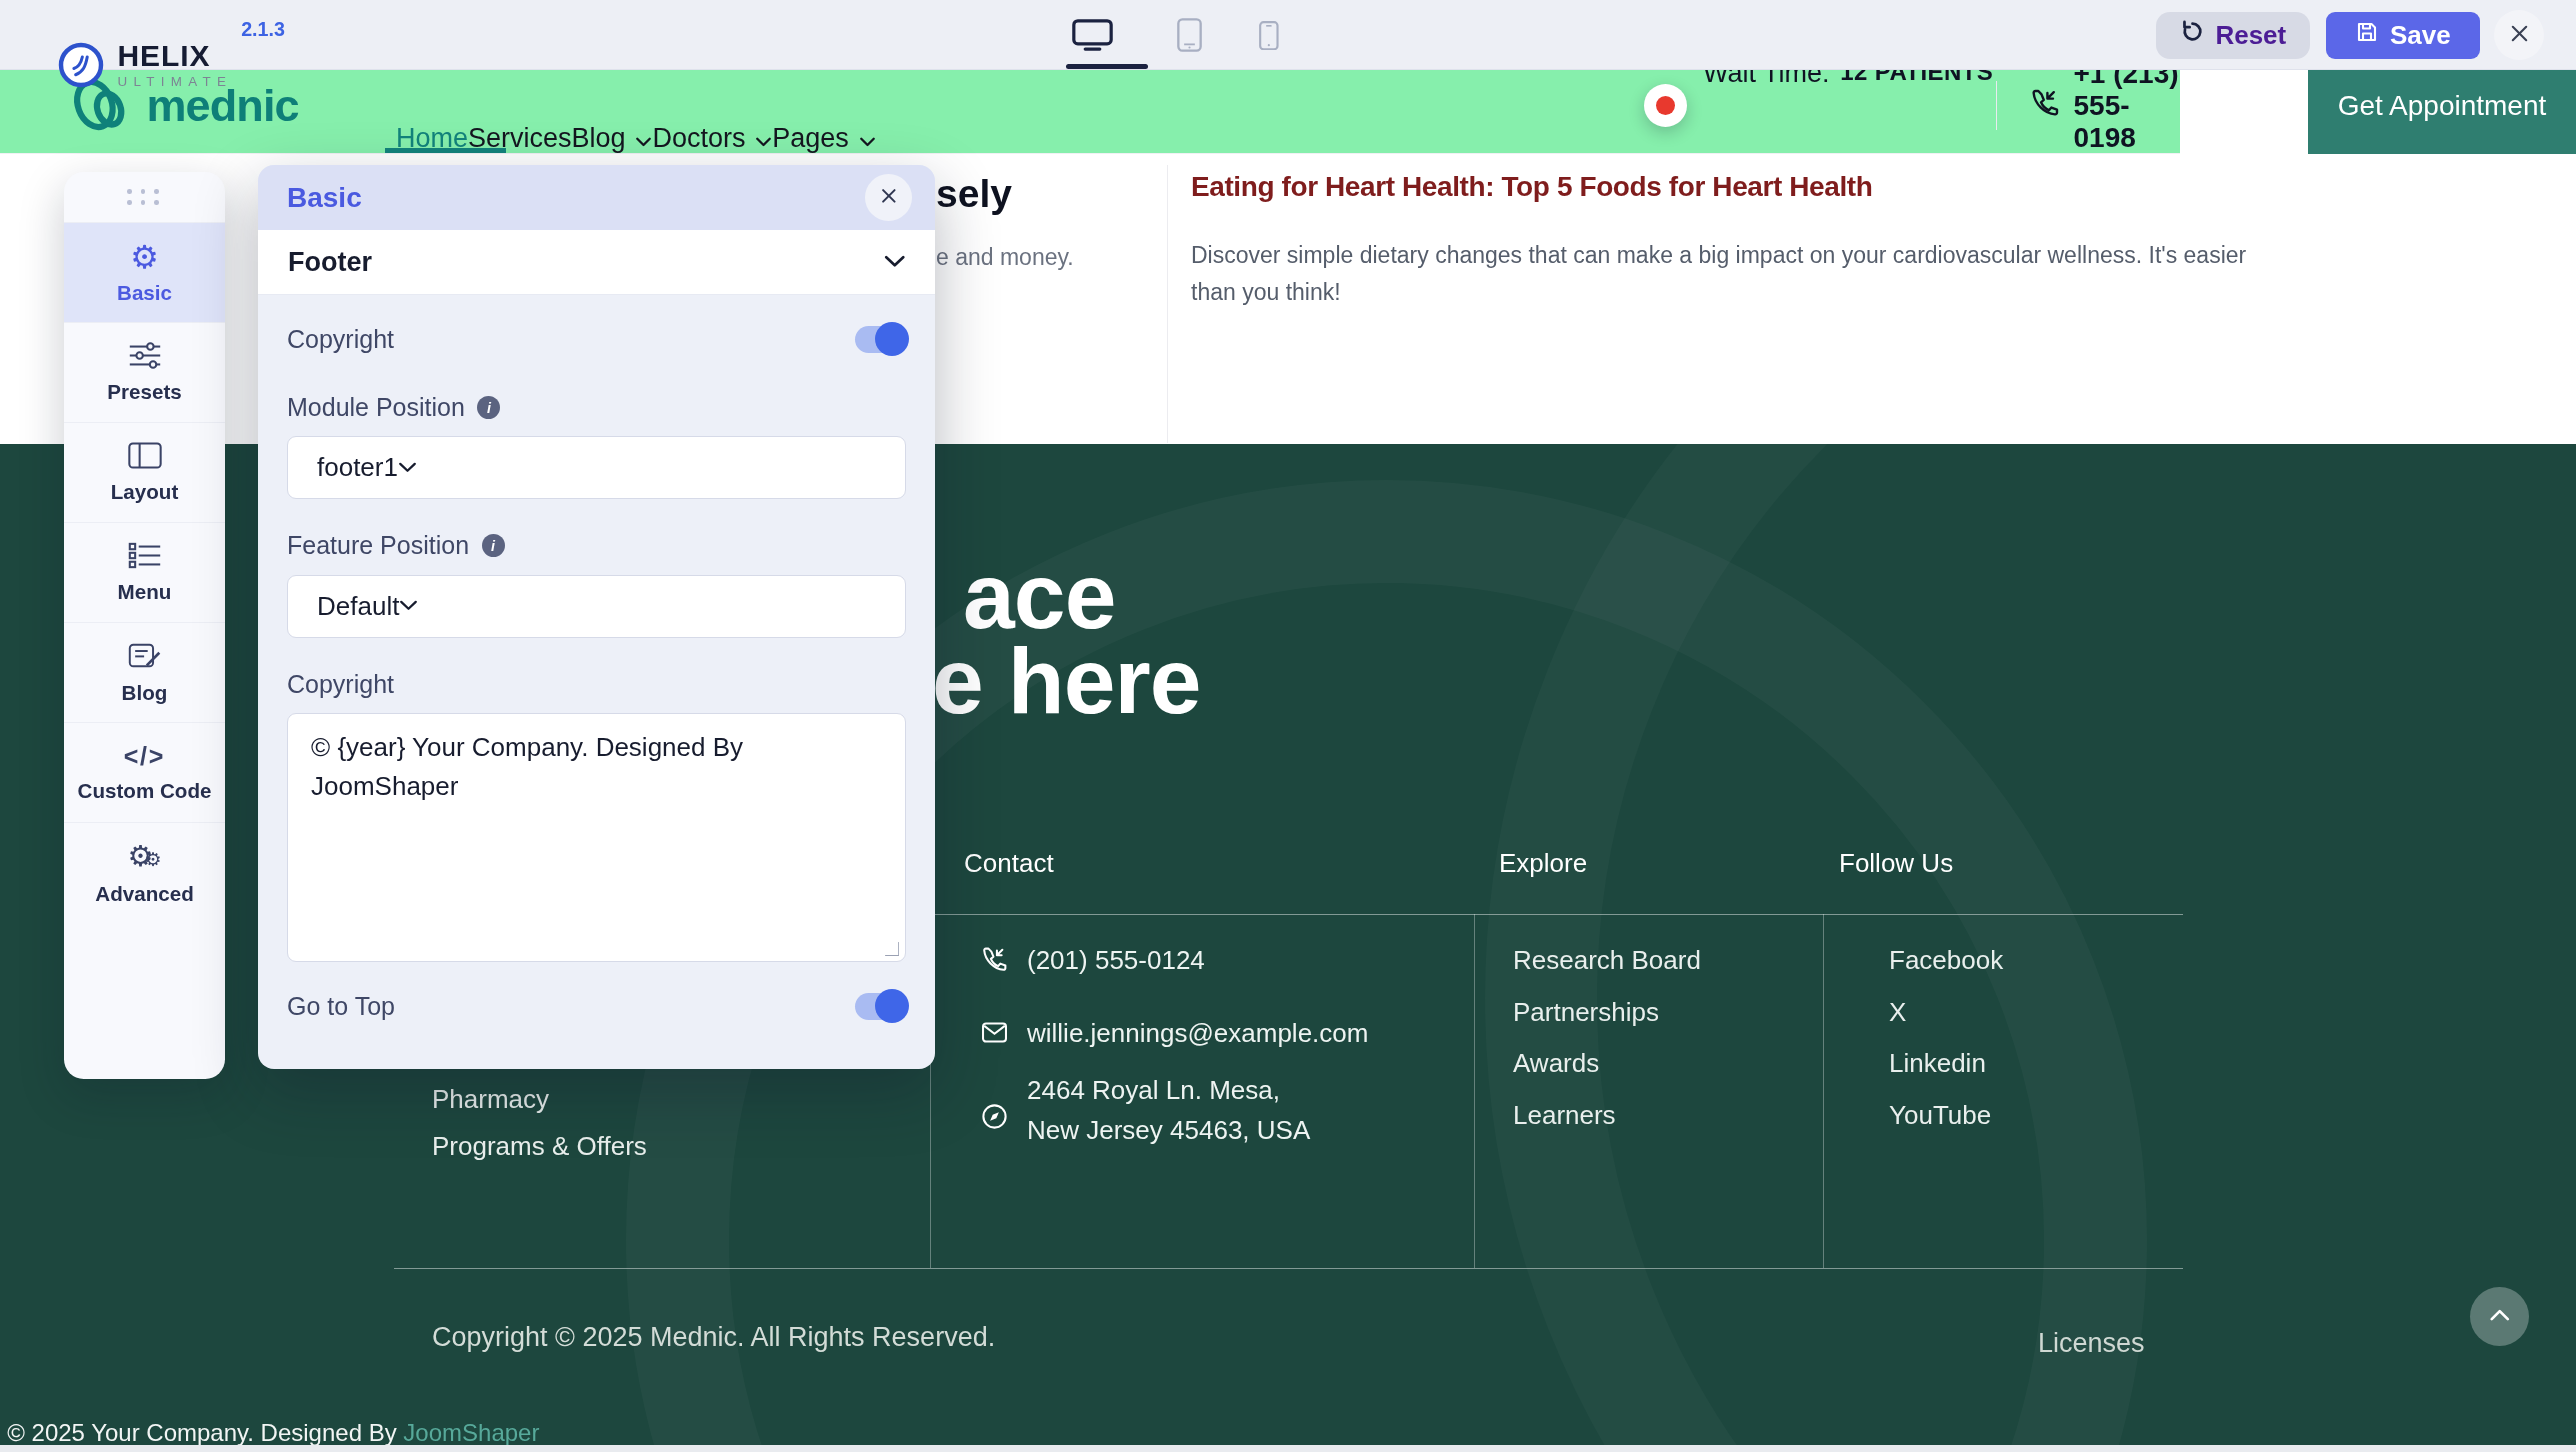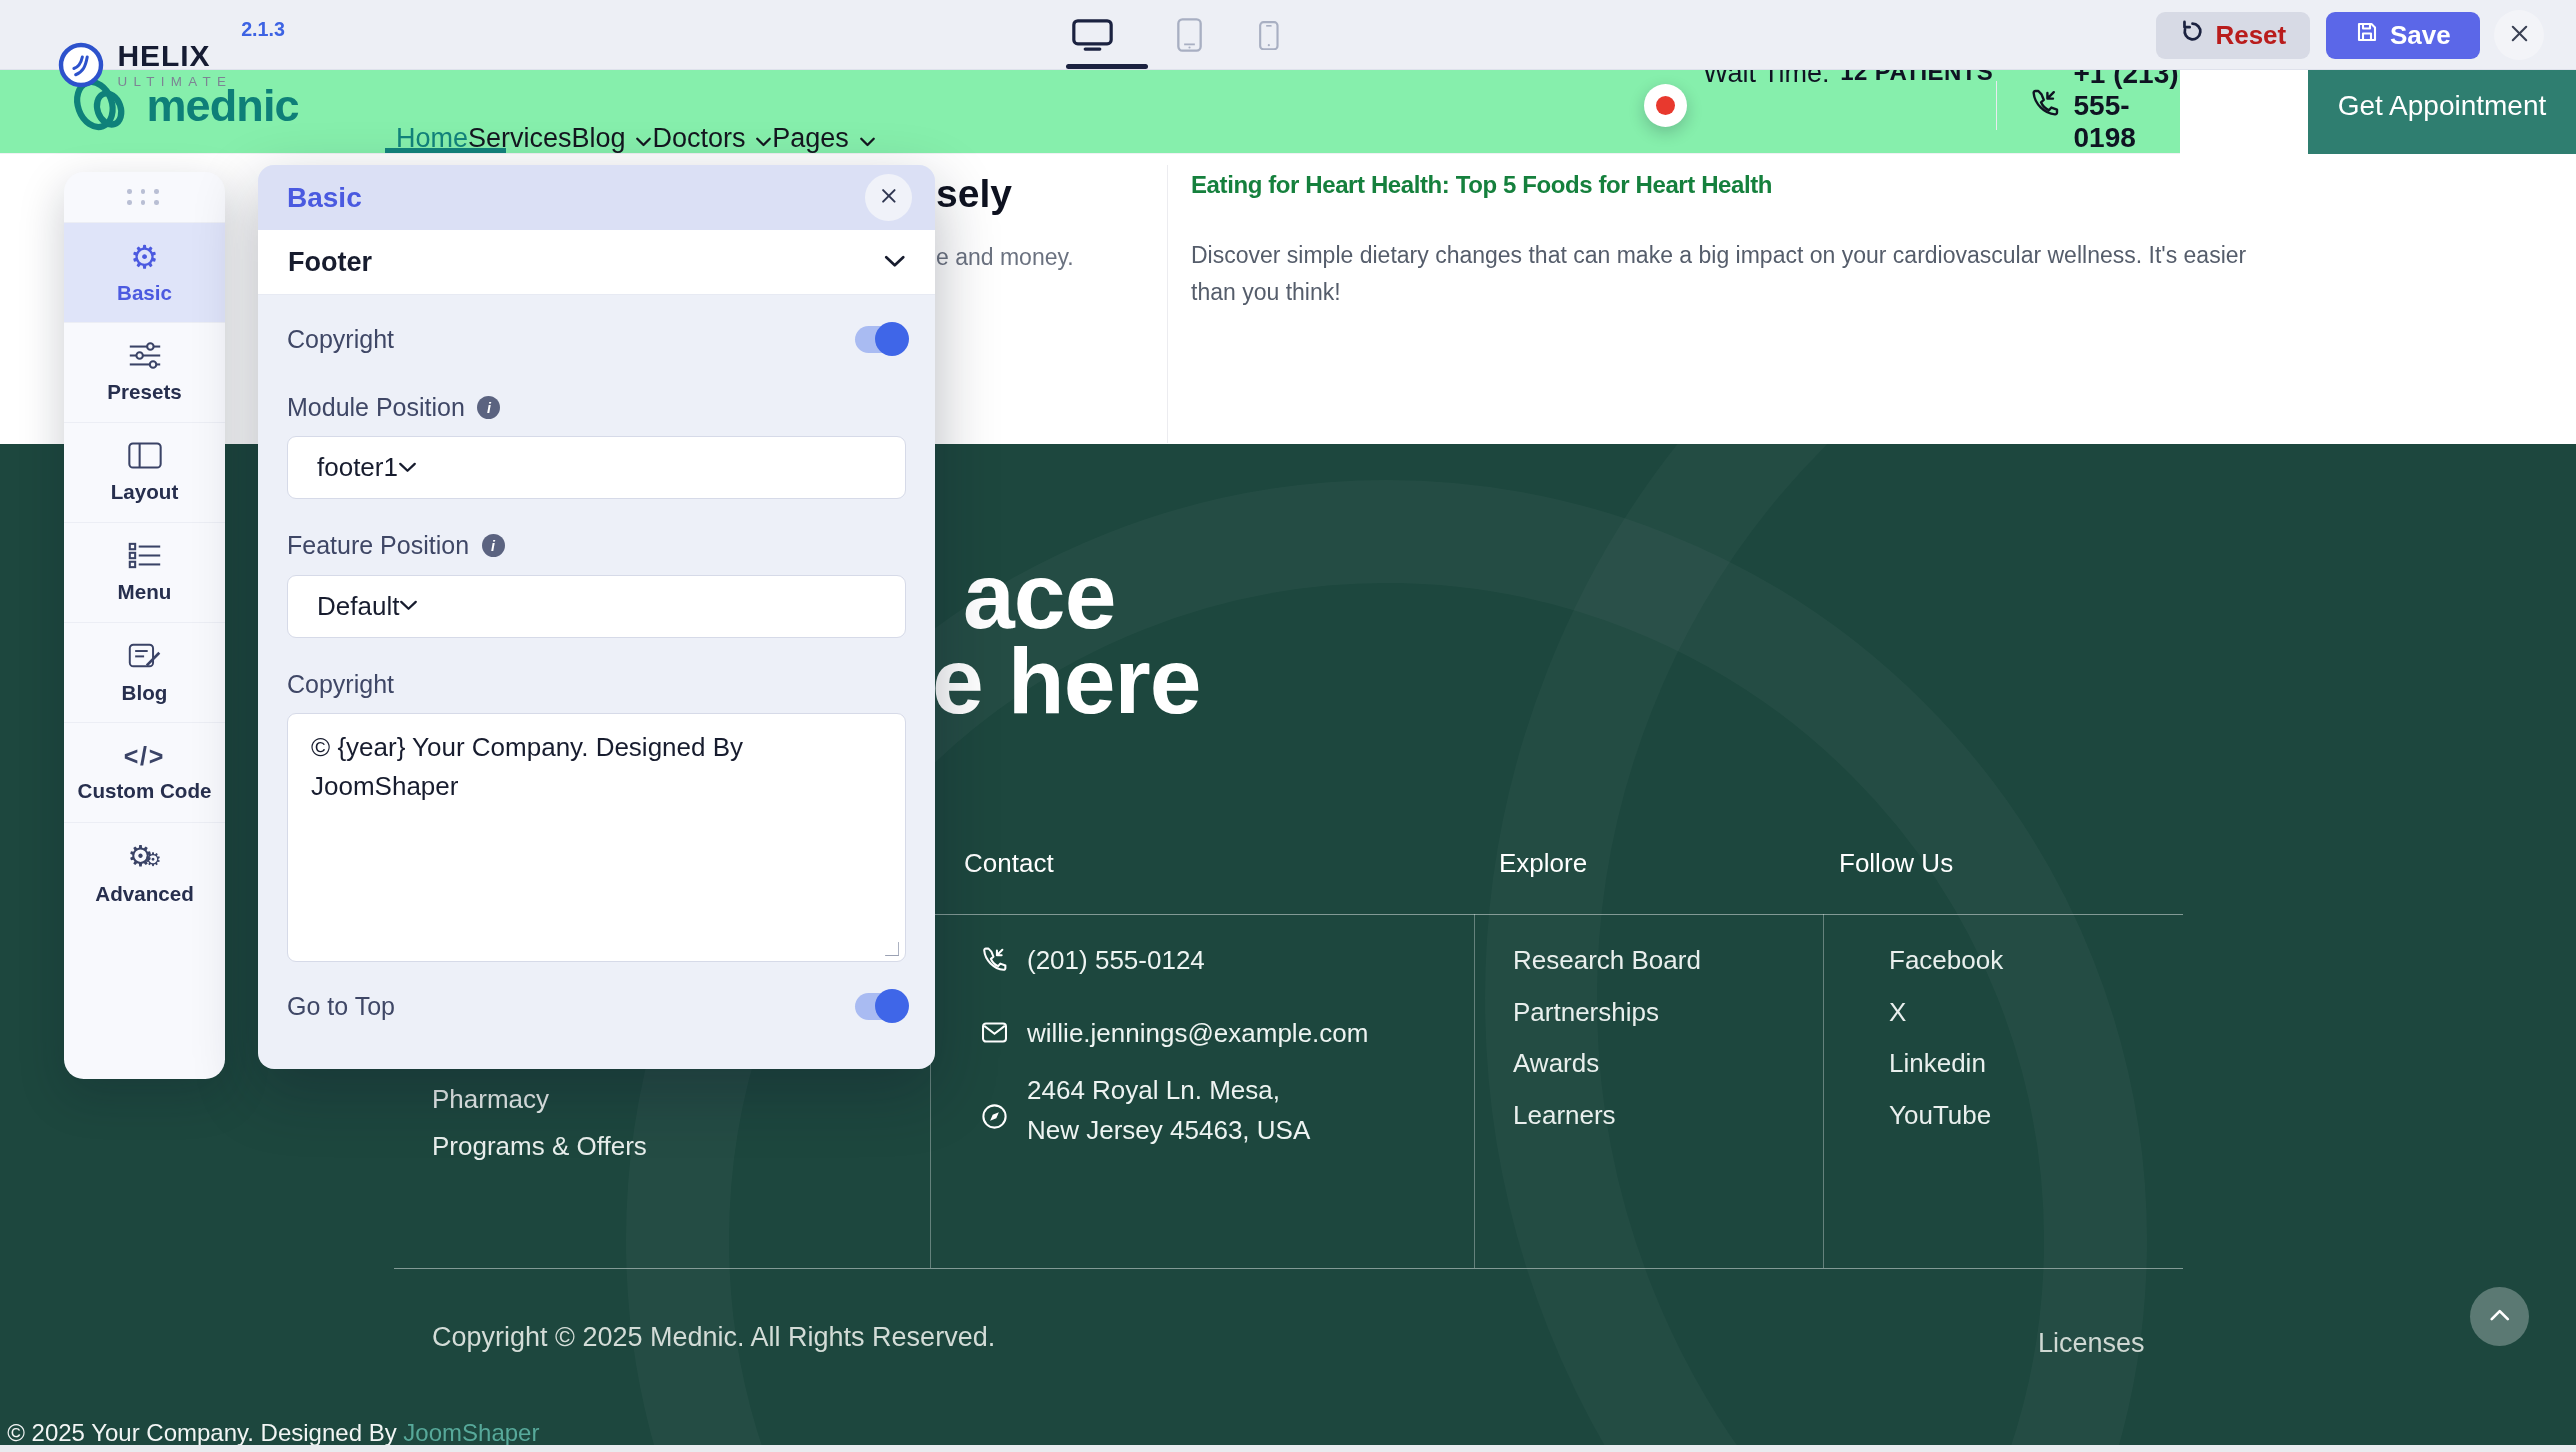--- a/index.html
+++ b/index.html
@@ -9,21 +9,21 @@
 
   
   .topbar { position:absolute; inset:0 0 auto 0; height:70px; background:#edeff5; border-bottom:0.9px solid #dfe2ec; z-index:90; }
   .brand { position:absolute; left:57px; top:1px; display:flex; align-items:flex-start;margin-top:40px; }
   .brand-text { margin-left:12.5px; line-height:1; }
   .brand-name { font-size:30px; font-weight:800; color:#161c33; letter-spacing:0.9px; }
   .brand-sub { font-size:13.4px; letter-spacing:6.3px; color:#7d8494; margin-top:3.6px; }
   .brand-ver { font-size:19.7px; font-weight:700; color:#3d63e3; margin-left:9px; margin-top:-23px; }
   .device-underline { position:absolute; left:1066px; top:64px; width:82px; height:5.4px; background:#1b2240; border-radius:2.7px; }
   .tb-btn { height:47px; border-radius:9px; display:flex; align-items:center; justify-content:center; gap:10.7px; font-size:26px; font-weight:700; cursor:pointer; }
-  .tb-reset { position:absolute; left:2156px; top:11.6px; width:154px; background:#d7dae5; color:#b91c1c; }
+  .tb-reset { position:absolute; left:2156px; top:11.6px; width:154px; background:#d7dae5; color:#4c1d95;border-radius:14px; }
   .tb-save { position:absolute; left:2326px; top:11.6px; width:154px; background:#5b67e8; color:#fff; }
   .tb-close { position:absolute; left:2494px; top:9.8px; width:50px; height:50px; border-radius:50%; background:#f3f4f8; display:flex; align-items:center; justify-content:center; }
 
   
   .site-header { position:absolute; top:58px; left:0; width:2180px; height:96px; background:#86efac; border-bottom:0.9px solid #f0f1f4; z-index:40; }
   .logo { position:absolute; left:70px; top:0; height:96px; display:flex; align-items:center; gap:12.5px; }
   .logo-text { font-size:45px; font-weight:600; color:#0e7f78; letter-spacing:-0.9px; }
   .nav { position:absolute; left:396px; top:0; height:96px; display:flex; align-items:flex-end; }
   .nav-item { display:flex; align-items:center; gap:9.8px; font-size:27px; font-weight:500; color:#14161f; cursor:pointer; }
   .nav-item.active { color:#12837b; }
@@ -34,21 +34,21 @@
   .wait-text b { font-size:24px; font-weight:800; letter-spacing:0.4px; }
   .hdr-div { position:absolute; top:23px; width:0.9px; height:49px; background:#e9ebf0; }
   .phone-box { position:absolute; left:2029px; top:0; height:96px; display:flex; align-items:center; gap:12.5px; font-size:28px; font-weight:600; color:#0f1322; cursor:pointer; }
   .cta { position:absolute; left:2308px; top:0; width:268px; height:96px; background:#2f7e70; color:#fff; font-size:28px; font-weight:500; display:flex; align-items:center; justify-content:center; cursor:pointer; }
 
   
   .content { position:absolute; top:165px; left:0; width:2576px; height:278px; background:#fff; z-index:10; }
   .content-vdiv { position:absolute; left:1167px; top:0; width:0.9px; height:278px; background:#ececf0; }
   .frag-title { position:absolute; left:936px; top:7.2px; font-size:39px; font-weight:800; color:#0e1220; }
   .frag-text { position:absolute; left:936px; top:79px; font-size:23px; color:#6b7280; }
-  .article-title { position:absolute; left:1191px; top:6.3px; font-size:24px; font-weight:800; color:#15803d; letter-spacing:-0.4px; white-space:nowrap; }
+  .article-title { position:absolute; left:1191px; top:6.3px; font-size:28px; font-weight:800; color:#7f1d1d; letter-spacing:-0.4px; white-space:nowrap; }
   .article-excerpt { position:absolute; left:1191px; top:72px; width:1060px; font-size:23px; line-height:37px; color:#555d6b; }
 
   
   .footer { position:absolute; top:444px; left:0; width:2576px; height:1009px; background:#1d473e; overflow:hidden; color:#fff; z-index:10; }
   .wm1 { position:absolute; left:626px; top:36px; width:1521px; height:1521px; border-radius:50%; border:103px solid rgba(255,255,255,.03); }
   .wm2 { position:absolute; left:1485px; top:-340px; width:1789px; height:1789px; border-radius:50%; border:112px solid rgba(255,255,255,.028); }
   .f-headline { position:absolute; font-size:93px; font-weight:600; letter-spacing:-0.9px; line-height:1; color:#fff; }
   .f-link { font-size:26px; color:#e9efed; cursor:pointer; }
   .f-hr { position:absolute; height:0.9px; background:rgba(255,255,255,.45); width:1789px; left:394px; }
   .f-vdiv { position:absolute; width:0.9px; top:470px; height:354px; background:rgba(255,255,255,.32); }

